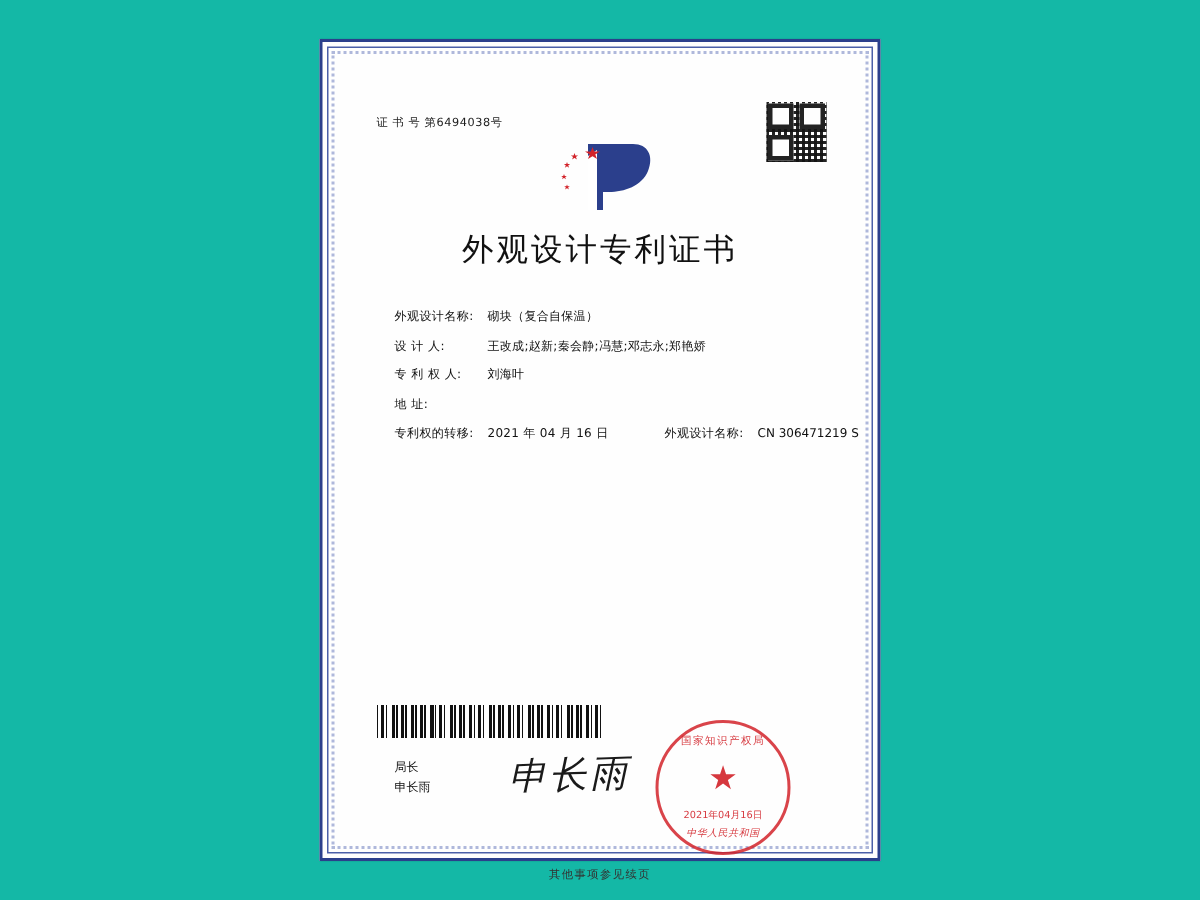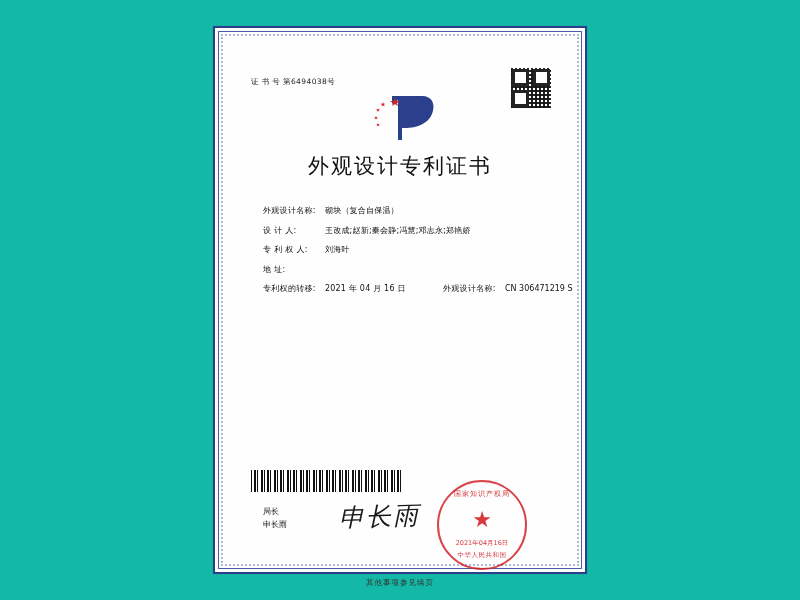--- a/index.html
+++ b/index.html
@@ -221,21 +221,21 @@
   .seal-text-top, .seal-text-bottom {
     position: absolute;
     left: 0; right: 0;
     text-align: center;
     color: #d2232a;
     font-size: 7px;
     letter-spacing: 1px;
     opacity: 0.9;
   }
   .seal-text-top { top: 9px; }
-  .seal-text-bottom { bottom: 10px; font-size: 6.5px; letter-spacing: 0.5px;}
+  .seal-text-bottom { bottom: 10px; font-size: 6.5px; letter-spacing: 0.5px; font-style: italic;}
   .seal-date {
     position: absolute;
     left: 0; right: 0;
     bottom: 22px;
     text-align: center;
     color: #d2232a;
     font-size: 6.5px;
     opacity: 0.9;
   }
   

